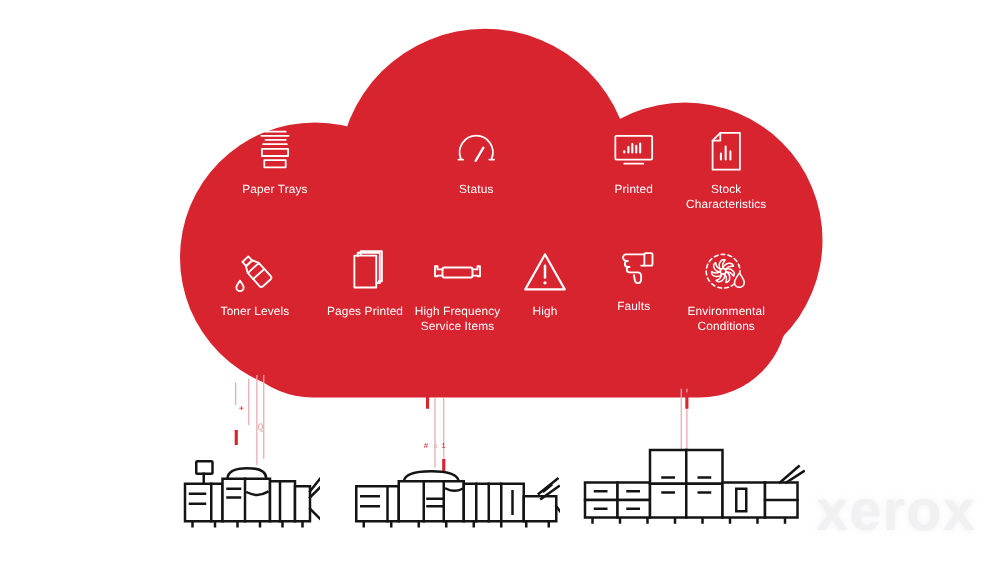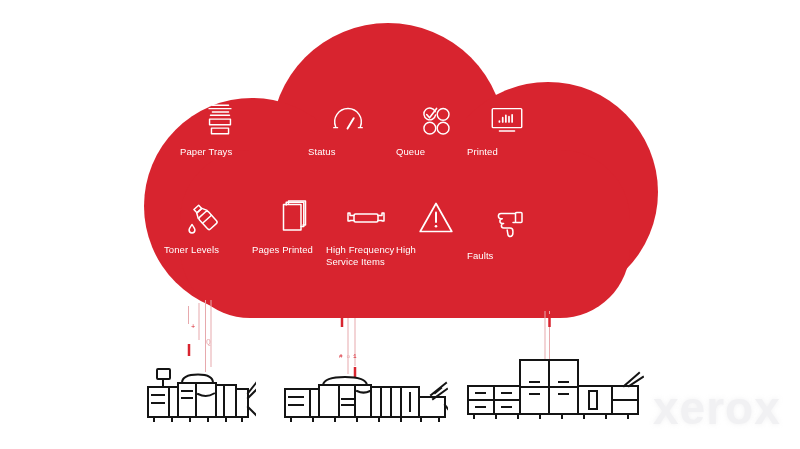--- a/index.html
+++ b/index.html
@@ -3,21 +3,21 @@
 <meta charset="utf-8">
 <style>
   html,body{margin:0;padding:0;background:#fff;}
   .stage{
     position:relative;width:800px;height:449px;overflow:hidden;
     background:#ffffff;font-family:"Liberation Sans", sans-serif;
   }
   .stage svg{display:block;}
   .layer{position:absolute;left:0;top:0;width:800px;height:449px;}
   
-  .cell{position:absolute;width:80px;}
+  .cell{position:absolute;width:80px;text-align:center;}
   .icon-box{height:40px;display:flex;align-items:flex-end;justify-content:center;}
   .icon-box svg{stroke:#ffffff;fill:none;stroke-width:1.5;stroke-linecap:round;stroke-linejoin:round;}
   .cell .label{
     margin-top:6px;font-size:9.5px;line-height:1.25;color:#ffffff;
     letter-spacing:.1px;font-weight:400;
   }
   
   .printer{position:absolute;}
   .printer svg{stroke:#141414;stroke-width:2;fill:#ffffff;stroke-linecap:square;stroke-linejoin:miter;}
   
@@ -76,56 +76,54 @@
       <svg width="38" height="38" viewBox="0 0 40 40">
         <path d="M12 3.5h17 M8.5 7h23 M12 10.5h17 M10 14h20"></path>
         <rect x="9" y="18" width="22" height="6"></rect>
         <rect x="11" y="27.5" width="18" height="6"></rect>
       </svg>
     </div>
     <div class="label">Paper Trays</div>
   </div>
 
 
-  <div class="cell" style="left:308px;top:100px">
+  <div class="cell" style="left:341px;top:100px">
     <div class="icon-box">
       <svg width="38" height="38" viewBox="0 0 40 40">
         <path d="M7 26 A14 14 0 1 1 33 26"></path>
         <path d="M5 27h4 M31 27h4"></path>
         <path d="M19.5 28 L26 17" stroke-width="2"></path>
       </svg>
     </div>
     <div class="label">Status</div>
   </div>
 
-  <div class="cell" style="left:396px;top:100px">
-    <div class="icon-box">
-      <svg width="38" height="38" viewBox="0 0 40 40">
-        <path d="M19.2 10.2 A6.2 6.2 0 1 0 19.6 13.6"></path>
-        <circle cx="27.5" cy="13" r="6.2"></circle>
-        <circle cx="13.5" cy="27.5" r="6.2"></circle>
-        <circle cx="27.5" cy="27.5" r="6.2"></circle>
-        <path d="M10.2 13.2 L13.2 16.6 L20.6 6.8" stroke-width="1.7"></path>
-      </svg>
-    </div>
-    <div class="label">Queue</div>
-  </div>
 
   <div class="cell" style="left:467px;top:100px">
     <div class="icon-box">
       <svg width="38" height="38" viewBox="0 0 40 40">
         <rect x="4.5" y="7" width="31" height="20" rx="1"></rect>
         <path d="M12 21v-1" stroke-width="1.8"></path>
         <path d="M15.5 21v-4.5 M18.8 21v-7 M22.1 21v-5.5 M25.4 21v-7.5" stroke-width="1.8"></path>
         <path d="M12 30.5h16"></path>
       </svg>
     </div>
     <div class="label">Printed</div>
   </div>
 
+  <div class="cell" style="left:541px;top:100px">
+    <div class="icon-box">
+      <svg width="38" height="38" viewBox="0 0 40 40">
+        <path d="M15 4.5 H31.5 V35.5 H8.5 V11 Z"></path>
+        <path d="M15 4.5 V11 H8.5"></path>
+        <path d="M15.5 27v-5 M19.5 27V16 M23.5 27v-7" stroke-width="1.7"></path>
+      </svg>
+    </div>
+    <div class="label">Stock Characteristics</div>
+  </div>
 
   <div class="cell" style="left:164px;top:198px">
     <div class="icon-box">
       <svg width="40" height="40" viewBox="0 0 40 40">
         <g transform="translate(21,19) rotate(-42)">
           <rect x="-6" y="-3.5" width="12" height="16" rx="2"></rect>
           <path d="M-6 -3.5 L-3.5 -8.5 H3.5 L6 -3.5"></path>
           <rect x="-3.2" y="-13" width="6.4" height="4.5"></rect>
           <path d="M-6 3 H6"></path>
         </g>
@@ -161,31 +159,50 @@
     <div class="icon-box">
       <svg width="40" height="40" viewBox="0 0 40 40">
         <path d="M20 5.5 L35.8 33.5 H4.2 Z" stroke-width="1.7"></path>
         <path d="M20 14.5 V24" stroke-width="2"></path>
         <circle cx="20" cy="28.2" r="1.3" fill="#ffffff" stroke="none"></circle>
       </svg>
     </div>
     <div class="label">High</div>
   </div>
 
-  <div class="cell" style="left:467px;top:204px">
+  <div class="cell" style="left:467px;top:194px">
     <div class="icon-box">
       <svg width="40" height="40" viewBox="0 0 40 40">
         <rect x="28.5" y="8.5" width="6.5" height="10" rx="1"></rect>
         <path d="M28.5 9.5 L14 9.5 a2.6 2.6 0 0 0 0 5.2 l1.3 0 a2.4 2.4 0 0 0 0 4.8 l1.3 0 a2.2 2.2 0 0 0 0 4.4 l6.4 0 c1.9 0 2.9 1.1 2.9 3 l0 2.2 c0 2.1 -1.1 3.4 -2.7 3.4 c-1.4 0 -2.2 -1 -2.4 -2.6 l-0.6 -3.8"></path>
         <path d="M28.5 18.5 h-2.5"></path>
       </svg>
     </div>
     <div class="label">Faults</div>
   </div>
 
+  <div class="cell" style="left:541px;top:198px">
+    <div class="icon-box">
+      <svg width="40" height="40" viewBox="0 0 40 40">
+        <circle cx="17.5" cy="19" r="13.5" stroke-dasharray="3 2.6" stroke-width="1.3"></circle>
+        <circle cx="17.5" cy="19" r="2.3" stroke-width="1.2"></circle>
+        <g stroke-width="1.2">
+          <path d="M17.5 16.2 C19.5 11.8 24.8 11.6 25.8 15 C22.3 14.6 20.2 16.2 19.3 18" transform="rotate(0 17.5 19)"></path>
+          <path d="M17.5 16.2 C19.5 11.8 24.8 11.6 25.8 15 C22.3 14.6 20.2 16.2 19.3 18" transform="rotate(51 17.5 19)"></path>
+          <path d="M17.5 16.2 C19.5 11.8 24.8 11.6 25.8 15 C22.3 14.6 20.2 16.2 19.3 18" transform="rotate(102 17.5 19)"></path>
+          <path d="M17.5 16.2 C19.5 11.8 24.8 11.6 25.8 15 C22.3 14.6 20.2 16.2 19.3 18" transform="rotate(153 17.5 19)"></path>
+          <path d="M17.5 16.2 C19.5 11.8 24.8 11.6 25.8 15 C22.3 14.6 20.2 16.2 19.3 18" transform="rotate(204 17.5 19)"></path>
+          <path d="M17.5 16.2 C19.5 11.8 24.8 11.6 25.8 15 C22.3 14.6 20.2 16.2 19.3 18" transform="rotate(255 17.5 19)"></path>
+          <path d="M17.5 16.2 C19.5 11.8 24.8 11.6 25.8 15 C22.3 14.6 20.2 16.2 19.3 18" transform="rotate(306 17.5 19)"></path>
+        </g>
+        <path d="M30.5 20.5 c-2.6 3.6 -3.9 5.5 -3.9 7.4 a3.9 3.9 0 0 0 7.8 0 c0 -1.9 -1.3 -3.8 -3.9 -7.4 z" fill="#D8242F" stroke-width="1.3"></path>
+      </svg>
+    </div>
+    <div class="label">Environmental Conditions</div>
+  </div>
 
   <div class="printer" style="left:146px;top:367px">
     <svg width="110" height="56" viewBox="0 0 110 56">
 
       <path d="M8 50v4 M26 50v4 M44 50v4 M62 50v4 M80 50v4 M96 50v4" fill="none"></path>
 
       <rect x="11" y="2" width="13" height="10" rx="1"></rect>
       <path d="M17 12 V20" fill="none"></path>
 
       <rect x="2" y="20" width="30" height="30"></rect>

